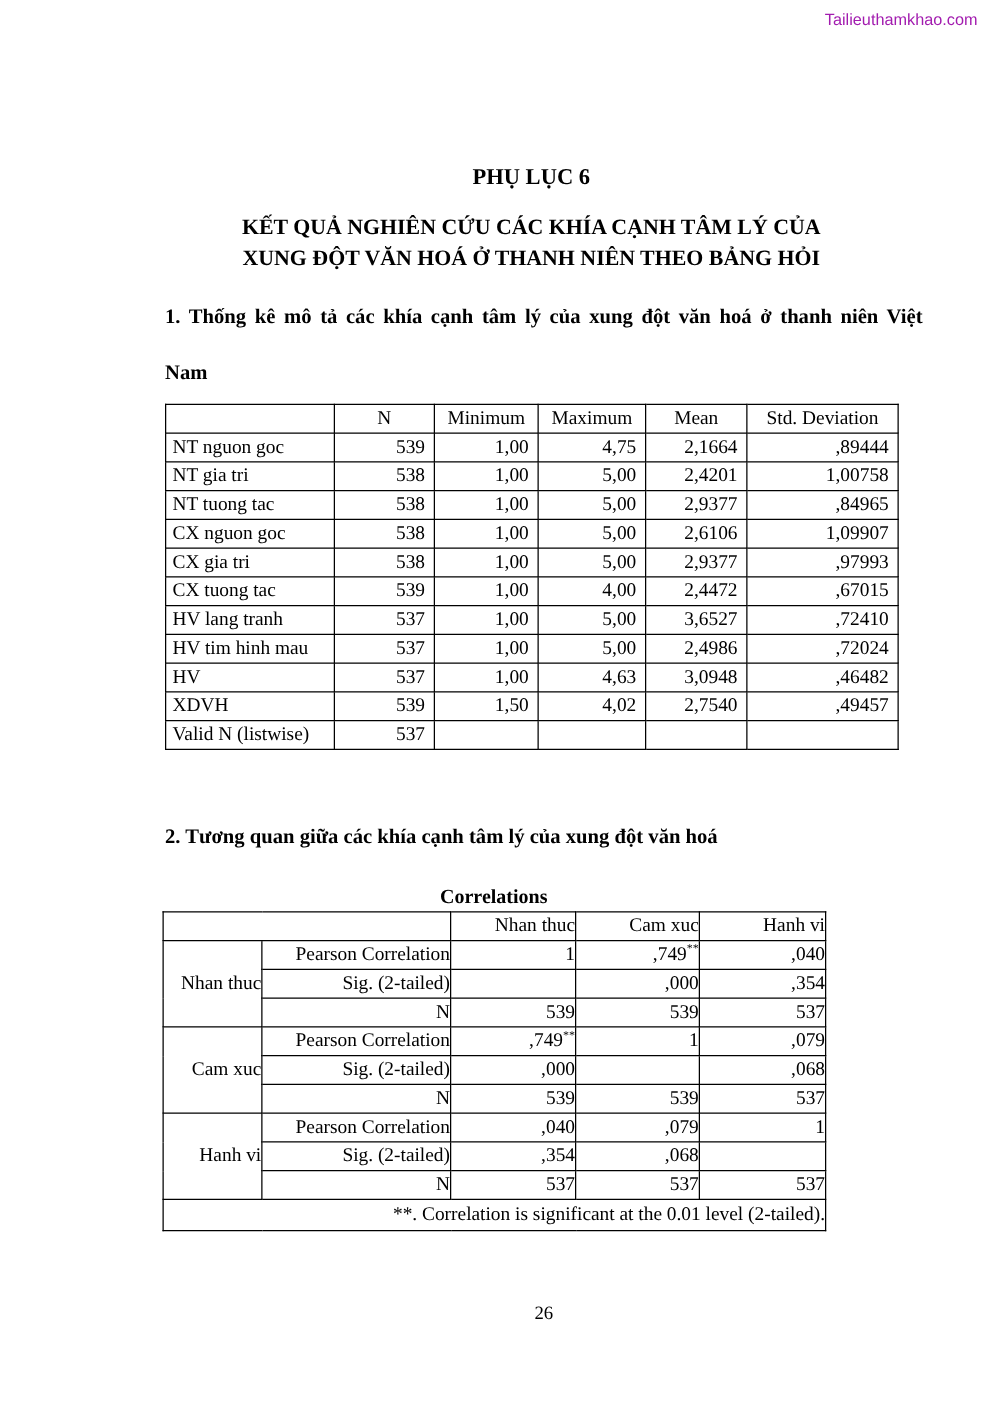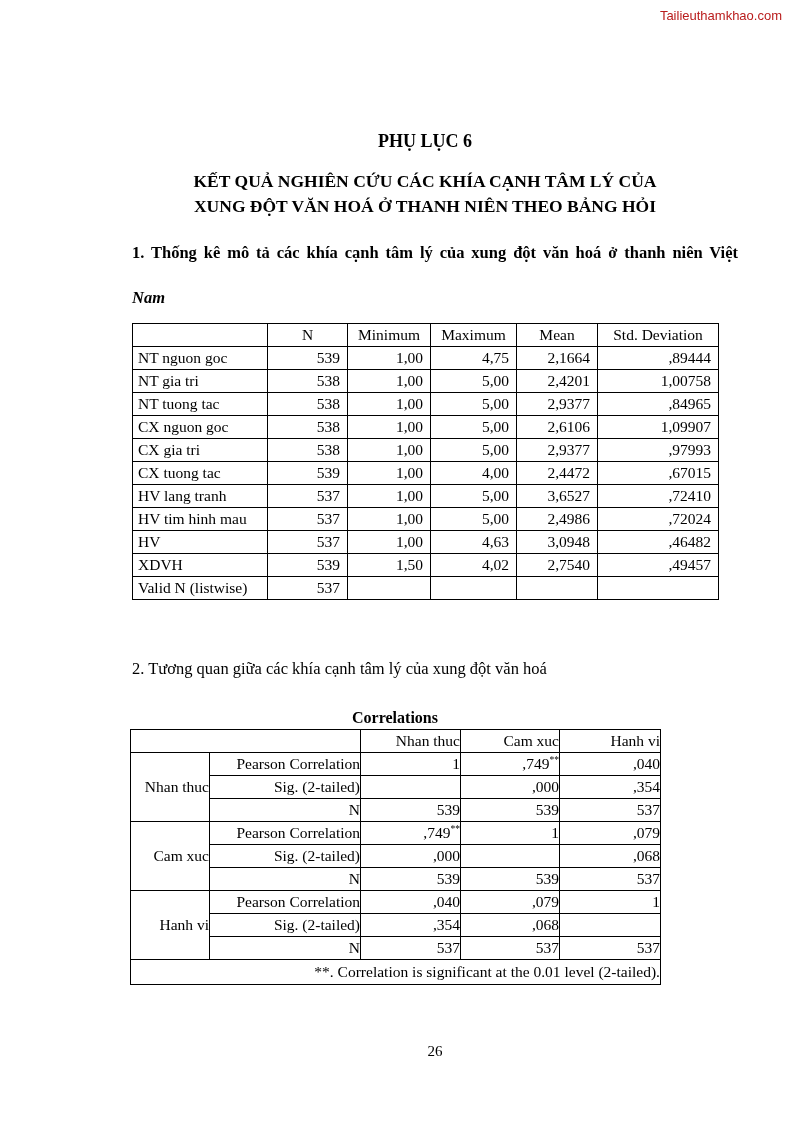--- a/index.html
+++ b/index.html
@@ -11,21 +11,21 @@
     font-family: "Liberation Serif", serif;
     color: #000000;
     overflow: hidden;
   }
   .watermark {
     position: absolute;
     top: 8px;
     right: 12px;
     font-family: "Liberation Sans", sans-serif;
     font-size: 13px;
-    color: #b91c1c;
+    color: #a21caf;
   }
   .doc-title {
     position: absolute;
     top: 131px;
     left: 132px;
     width: 586px;
     text-align: center;
     font-size: 18px;
     font-weight: bold;
   }
@@ -49,28 +49,27 @@
     text-align: justify;
     text-align-last: justify;
     white-space: nowrap;
   }
   .h1-line2 {
     position: absolute;
     top: 288px;
     left: 132px;
     font-size: 16.5px;
     font-weight: bold;
-    font-style: italic;
   }
   .h2-heading {
     position: absolute;
     top: 659px;
     left: 132px;
     font-size: 16.5px;
-    font-weight: normal;
+    font-weight: bold;
   }
   .corr-title {
     position: absolute;
     top: 709px;
     left: 130px;
     width: 530px;
     text-align: center;
     font-size: 16px;
     font-weight: bold;
   }

